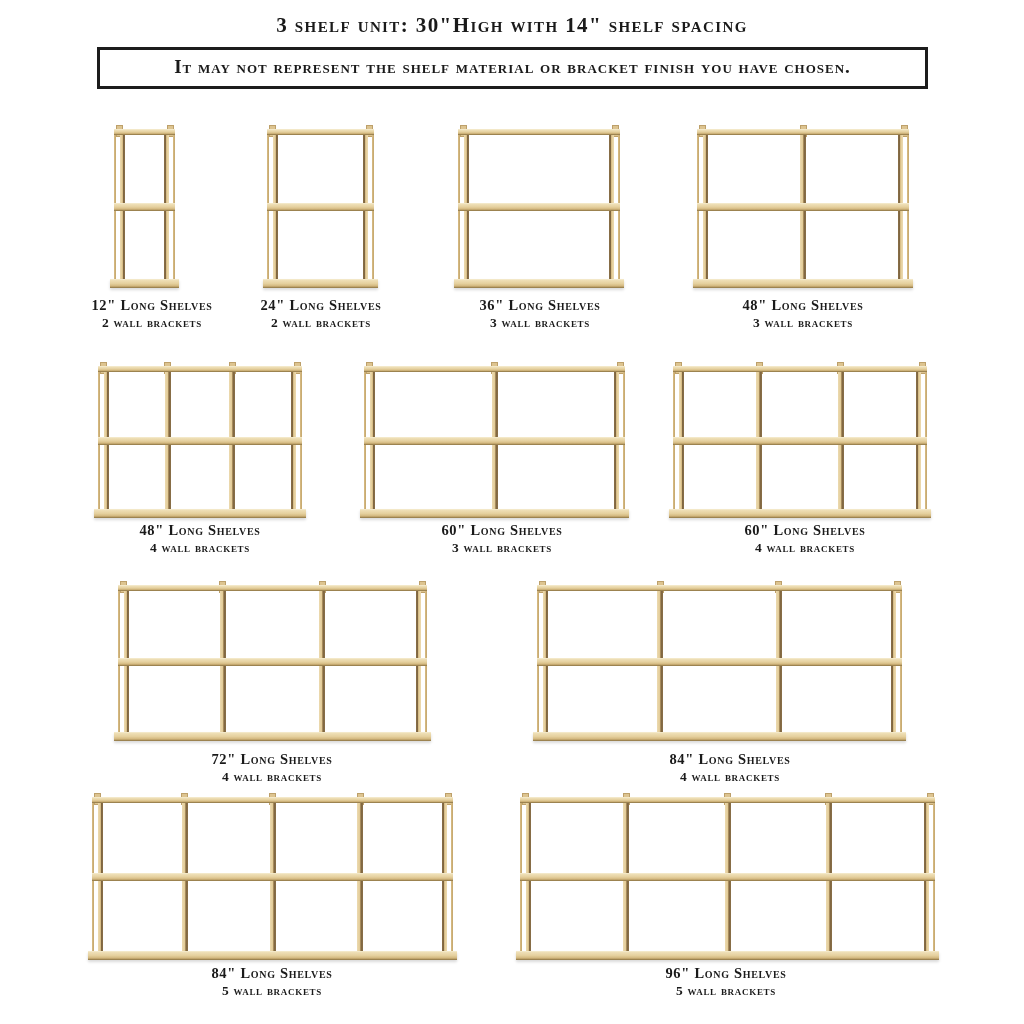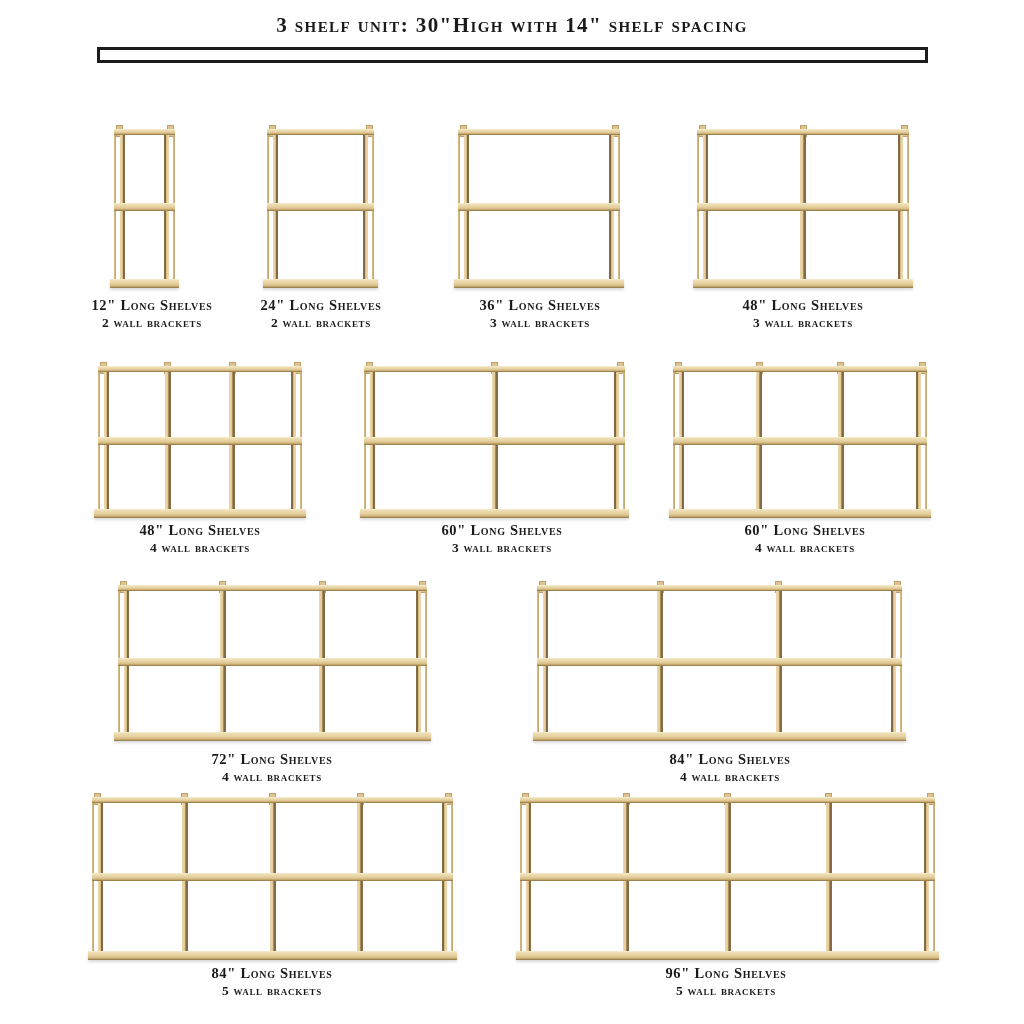--- a/index.html
+++ b/index.html
@@ -43,20 +43,21 @@
   }
   .unit-label .l1{font-size:14.5px;letter-spacing:0.7px;display:block;}
   .unit-label .l2{font-size:13.5px;letter-spacing:0.7px;display:block;}
 </style>
 </head>
 <body>
 
 <div id="page-title" class="sc">3 shelf unit: 30"High with 14" shelf spacing</div>
 
 <div id="notice-box">
+  <span class="nline sc">It may not represent the shelf material or bracket finish you have chosen.</span>
 </div>
 
 <div id="diagram-canvas">
     <div class="unit" style="left: 114px; top: 129px; width: 61px; height: 159px;">
       <div class="nub" style="left: 1.5px; width: 7px;"></div>
       <div class="nub" style="left: 52.5px; width: 7px;"></div>
       <div class="upright thin" style="left: 0px; width: 2px;"></div>
       <div class="upright" style="left: 6px; width: 5px;"></div>
       <div class="upright mirror" style="left: 50px; width: 5px;"></div>
       <div class="upright thin" style="left: 59px; width: 2px;"></div>

